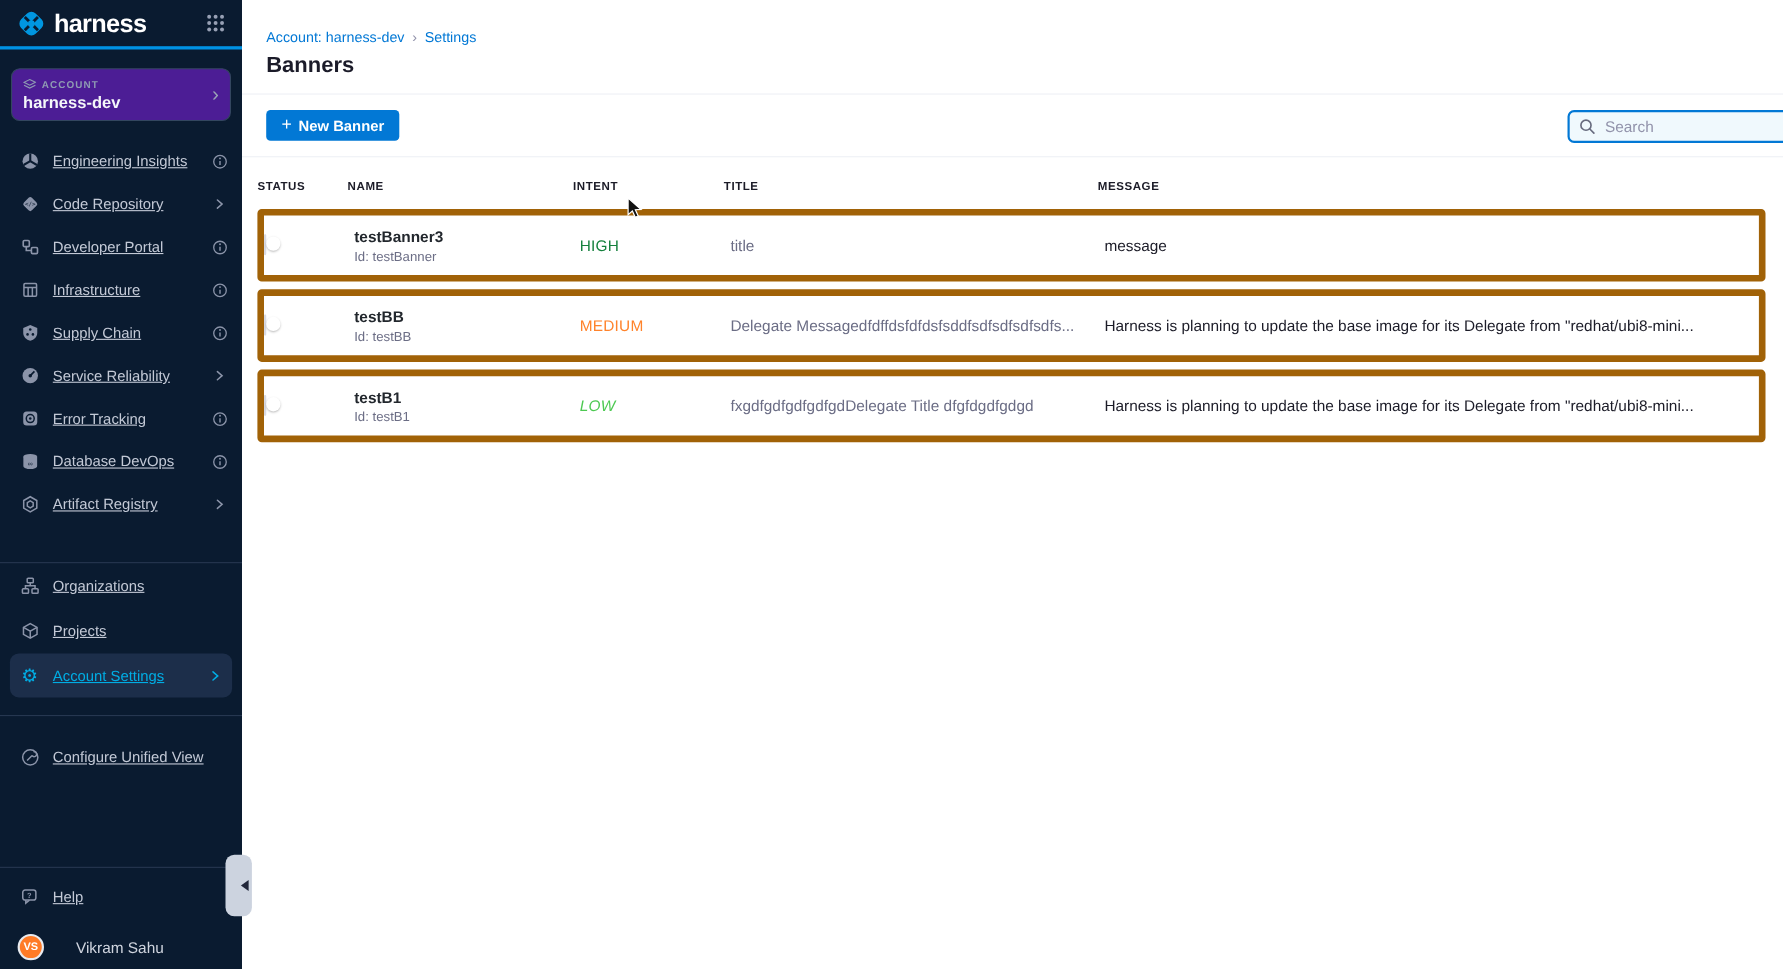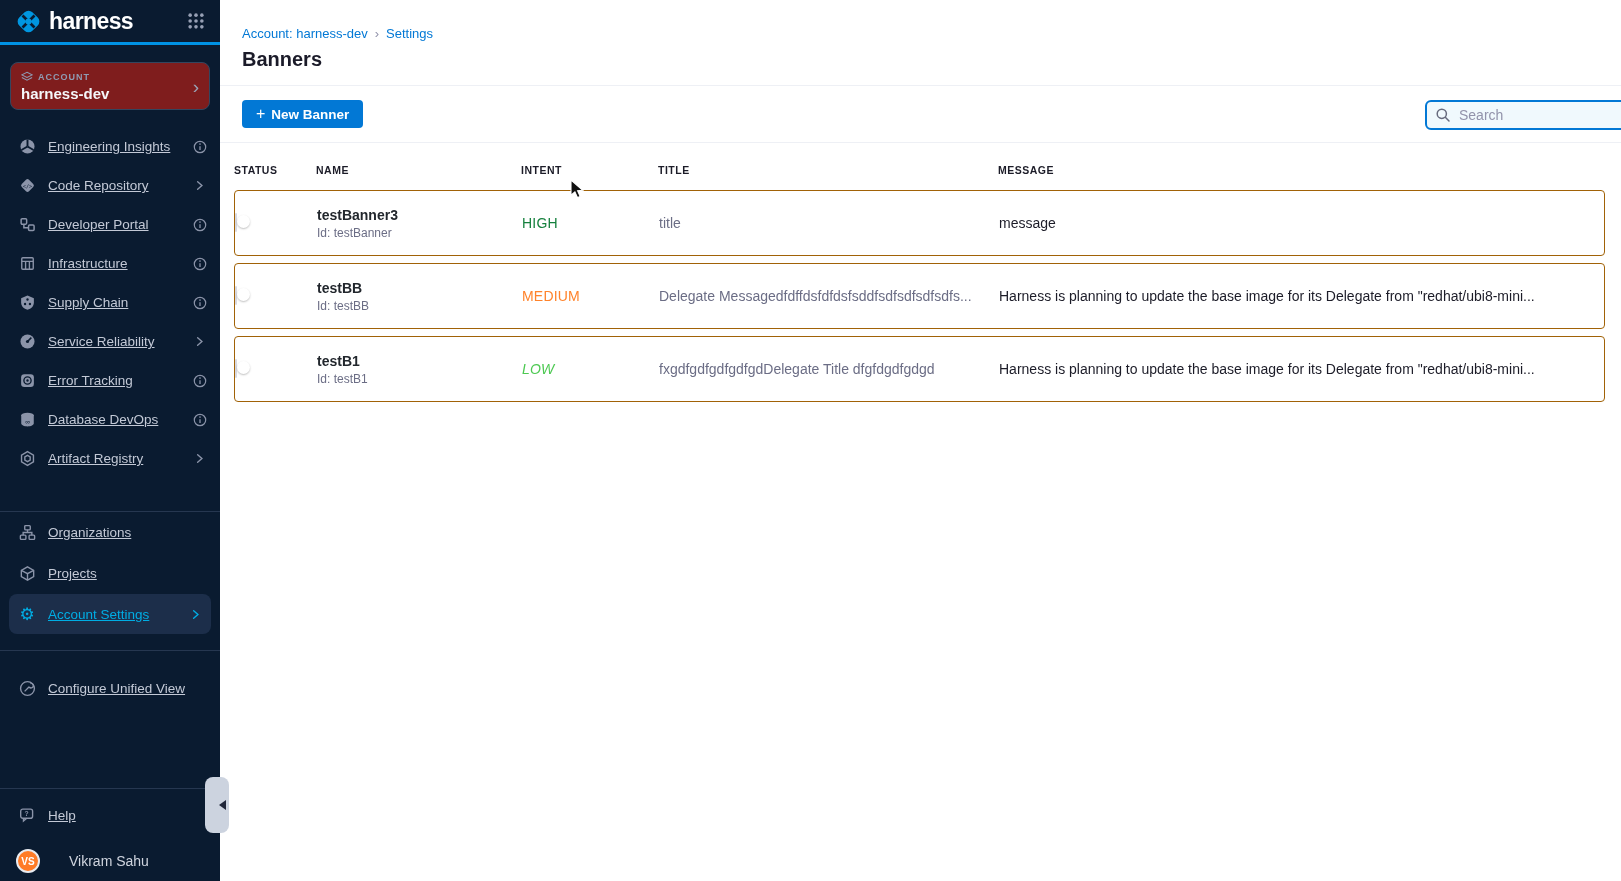--- a/index.html
+++ b/index.html
@@ -12,21 +12,21 @@
   .sidebar{
     position:absolute;left:0;top:0;width:220px;height:881px;
     background:#0a1b30;display:flex;flex-direction:column;z-index:2;
   }
   .logo-row{height:45px;display:flex;align-items:center;padding:0 15px;border-bottom:3px solid #0092e4;box-sizing:border-box;}
   .logo-mark{width:27px;height:27px;margin-right:7px;flex:0 0 auto;}
   .logo-text{color:#fff;font-size:23px;font-weight:700;letter-spacing:-0.6px;flex:1;}
   .grid-icon{width:18px;height:18px;cursor:pointer;}
   .account-card{
     margin:17px 10px 0 10px;height:48px;border:1px solid #33465f;border-radius:8px;
-    background:#7f1d1d;display:flex;align-items:center;padding:0 10px;box-sizing:border-box;cursor:pointer;
+    background:#4c1d95;display:flex;align-items:center;padding:0 10px;box-sizing:border-box;cursor:pointer;
   }
   .account-main{flex:1;display:flex;flex-direction:column;gap:2px;}
   .account-label-row{display:flex;align-items:center;gap:5px;}
   .account-label{font-size:9px;font-weight:700;letter-spacing:1px;color:#8f9bb3;}
   .account-name{font-size:15px;font-weight:600;color:#f5f7fa;}
   .card-chevron{color:#9aa4b6;font-size:19px;line-height:1;}
   .nav{margin-top:17px;}
   .nav-item{
     height:39px;display:flex;align-items:center;padding:0 13px 0 18px;cursor:pointer;gap:12px;
   }
@@ -75,21 +75,21 @@
   .search-box input{
     border:none;outline:none;background:transparent;font-size:14px;color:#22272d;width:150px;font-family:inherit;
   }
   .search-box input::placeholder{color:#9293ab;}
   
   .table-wrap{padding:7px 16px 0 14px;}
   .tgrid{display:grid;grid-template-columns:82px 205px 137px 340px 1fr;align-items:center;}
   .thead{height:40px;}
   .th{font-size:10.5px;font-weight:700;letter-spacing:0.5px;color:#1c1c28;}
   .row-card{
-    height:66px;margin-bottom:7px;border:1px solid #a16207;border-radius:4px;background:#fff;cursor:pointer;
+    height:66px;margin-bottom:7px;border:6px solid #a16207;border-radius:4px;background:#fff;cursor:pointer;
     box-sizing:border-box;
   }
   .cell-name{display:flex;flex-direction:column;justify-content:center;gap:3px;min-width:0;}
   .row-name{font-size:14px;font-weight:600;color:#22272d;}
   .row-id{font-size:12px;color:#6b6d85;}
   .cell-intent{font-size:14px;font-weight:500;letter-spacing:0.2px;}
   .intent-high{color:#15803d;}
   .intent-medium{color:#ff832b;}
   .intent-low{color:#4dc952;font-style:italic;}
   .cell-title{font-size:14px;color:#6b6d85;white-space:nowrap;overflow:hidden;min-width:0;padding-right:14px;box-sizing:border-box;}

